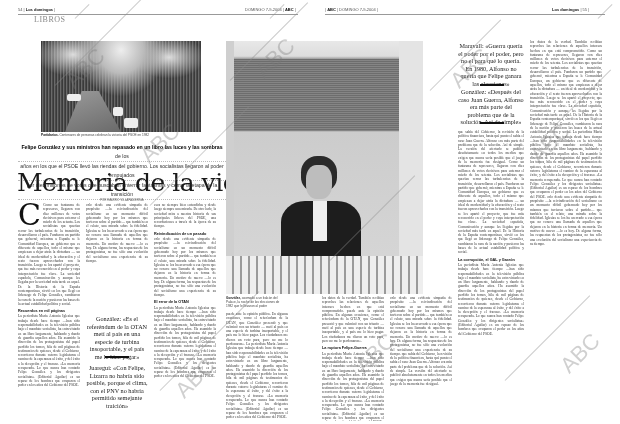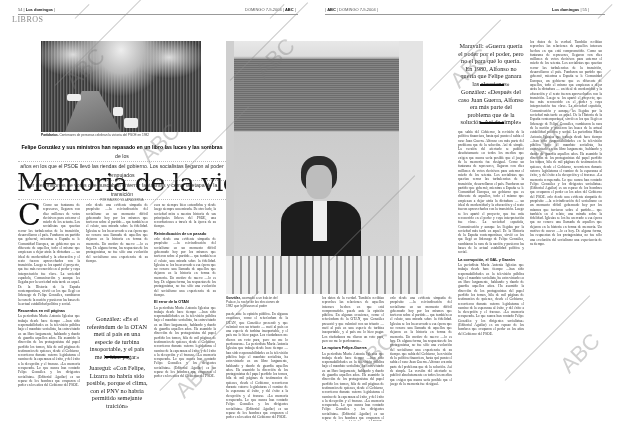--- a/index.html
+++ b/index.html
@@ -43,21 +43,21 @@
 </head>
 <body>
 
 <div class="abs hdr" style="left:18px;top:7px;">
   <span>54</span> | <b>Los domingos</b> |
 </div>
 <div class="abs hdr" style="left:245px;top:7px;">
   <span>DOMINGO 7-9-2004</span> | <b>ABC</b> |
 </div>
 <div class="abs rule" style="left:18px;top:14px;width:280px;"></div>
-<div class="abs section" style="left:12px;top:15px;text-align:center;">LIBROS</div>
+<div class="abs section" style="left:34px;top:15px;text-align:center;">LIBROS</div>
 
 <div class="abs hdr" style="left:325px;top:7px;">
   | <b>ABC</b> | <span>DOMINGO 7-9-2004</span> |
 </div>
 <div class="abs hdr" style="left:552px;top:7px;">
   <b>Los domingos</b> | <span>55</span> |
 </div>
 <div class="abs rule" style="left:325px;top:14px;width:280px;"></div>
 
 <div class="abs photo crowd" style="left:41px;top:41px;width:160px;height:91px;">

